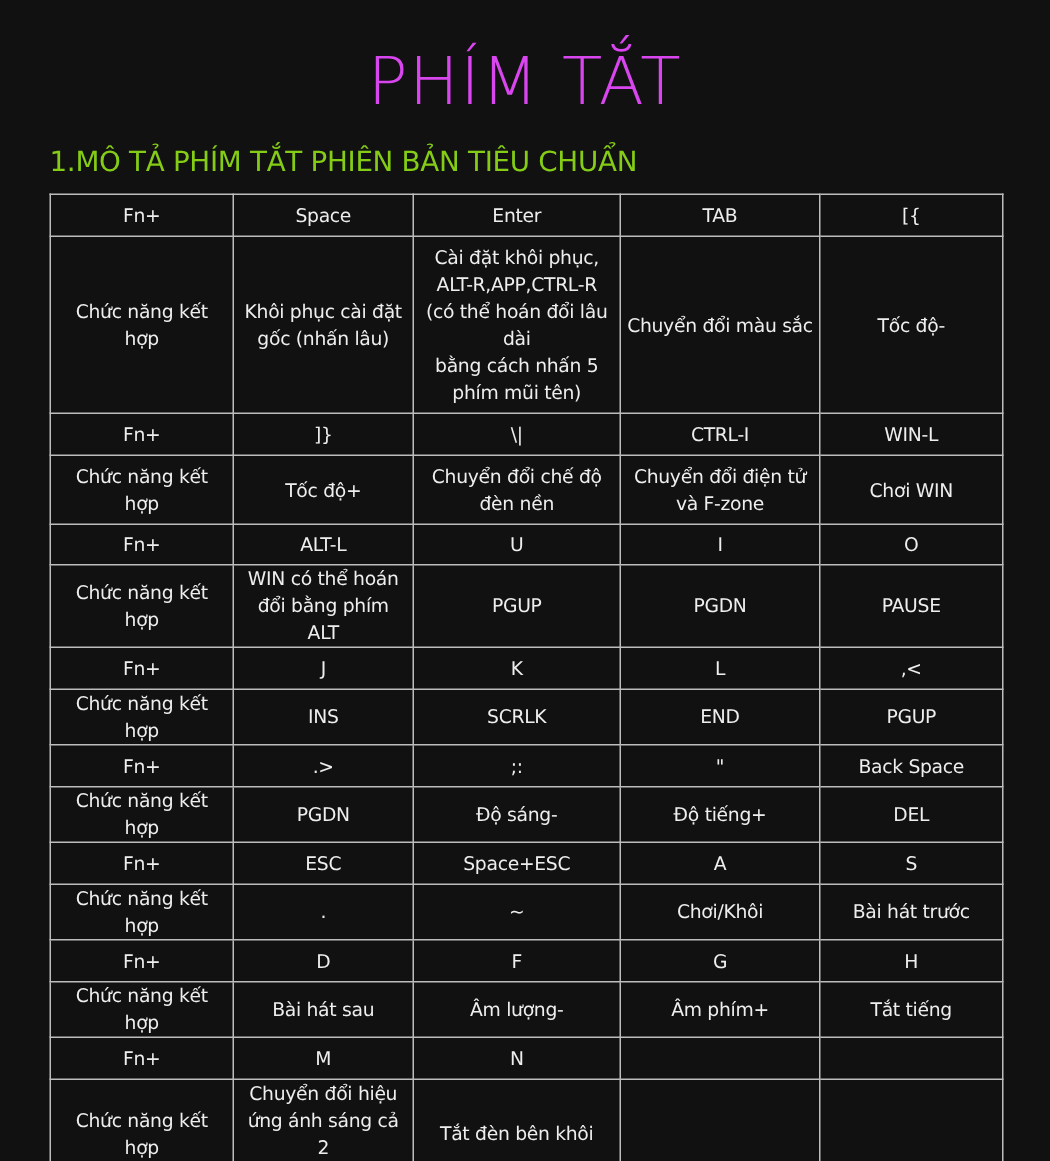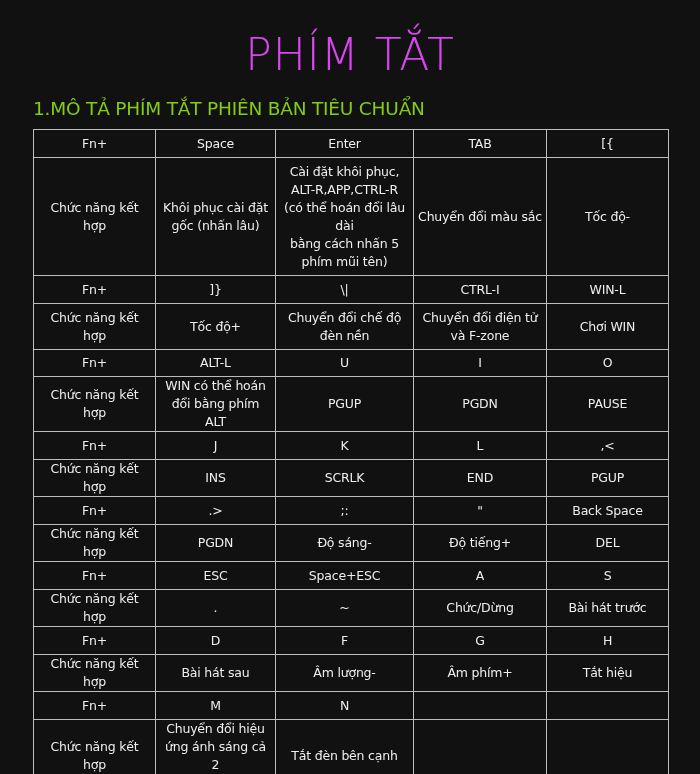--- a/index.html
+++ b/index.html
@@ -161,47 +161,47 @@
         <td><span class="cell-text">Fn+</span></td>
         <td><span class="cell-text">ESC</span></td>
         <td><span class="cell-text">Space+ESC</span></td>
         <td><span class="cell-text">A</span></td>
         <td><span class="cell-text">S</span></td>
       </tr>
       <tr style="height: 28px;">
         <td><span class="cell-text">Chức năng kết hợp</span></td>
         <td><span class="cell-text">.</span></td>
         <td><span class="cell-text">~</span></td>
-        <td><span class="cell-text">Chức/Dừng</span></td>
+        <td><span class="cell-text">Chơi/Khôi</span></td>
         <td><span class="cell-text">Bài hát trước</span></td>
       </tr>
       <tr style="height: 28px;">
         <td><span class="cell-text">Fn+</span></td>
         <td><span class="cell-text">D</span></td>
         <td><span class="cell-text">F</span></td>
         <td><span class="cell-text">G</span></td>
         <td><span class="cell-text">H</span></td>
       </tr>
       <tr style="height: 27px;">
         <td><span class="cell-text">Chức năng kết hợp</span></td>
         <td><span class="cell-text">Bài hát sau</span></td>
         <td><span class="cell-text">Âm lượng-</span></td>
         <td><span class="cell-text">Âm phím+</span></td>
-        <td><span class="cell-text">Tắt hiệu</span></td>
+        <td><span class="cell-text">Tắt tiếng</span></td>
       </tr>
       <tr style="height: 28px;">
         <td><span class="cell-text">Fn+</span></td>
         <td><span class="cell-text">M</span></td>
         <td><span class="cell-text">N</span></td>
         <td><span class="cell-text"></span></td>
         <td><span class="cell-text"></span></td>
       </tr>
       <tr style="height: 64px;">
         <td><span class="cell-text">Chức năng kết hợp</span></td>
         <td><span class="cell-text">Chuyển đổi hiệu
 ứng ánh sáng cả 2
 bên</span></td>
-        <td><span class="cell-text">Tắt đèn bên cạnh</span></td>
+        <td><span class="cell-text">Tắt đèn bên khôi</span></td>
         <td><span class="cell-text"></span></td>
         <td><span class="cell-text"></span></td>
       </tr>
     </tbody>
 </table>
 
 </body></html>

